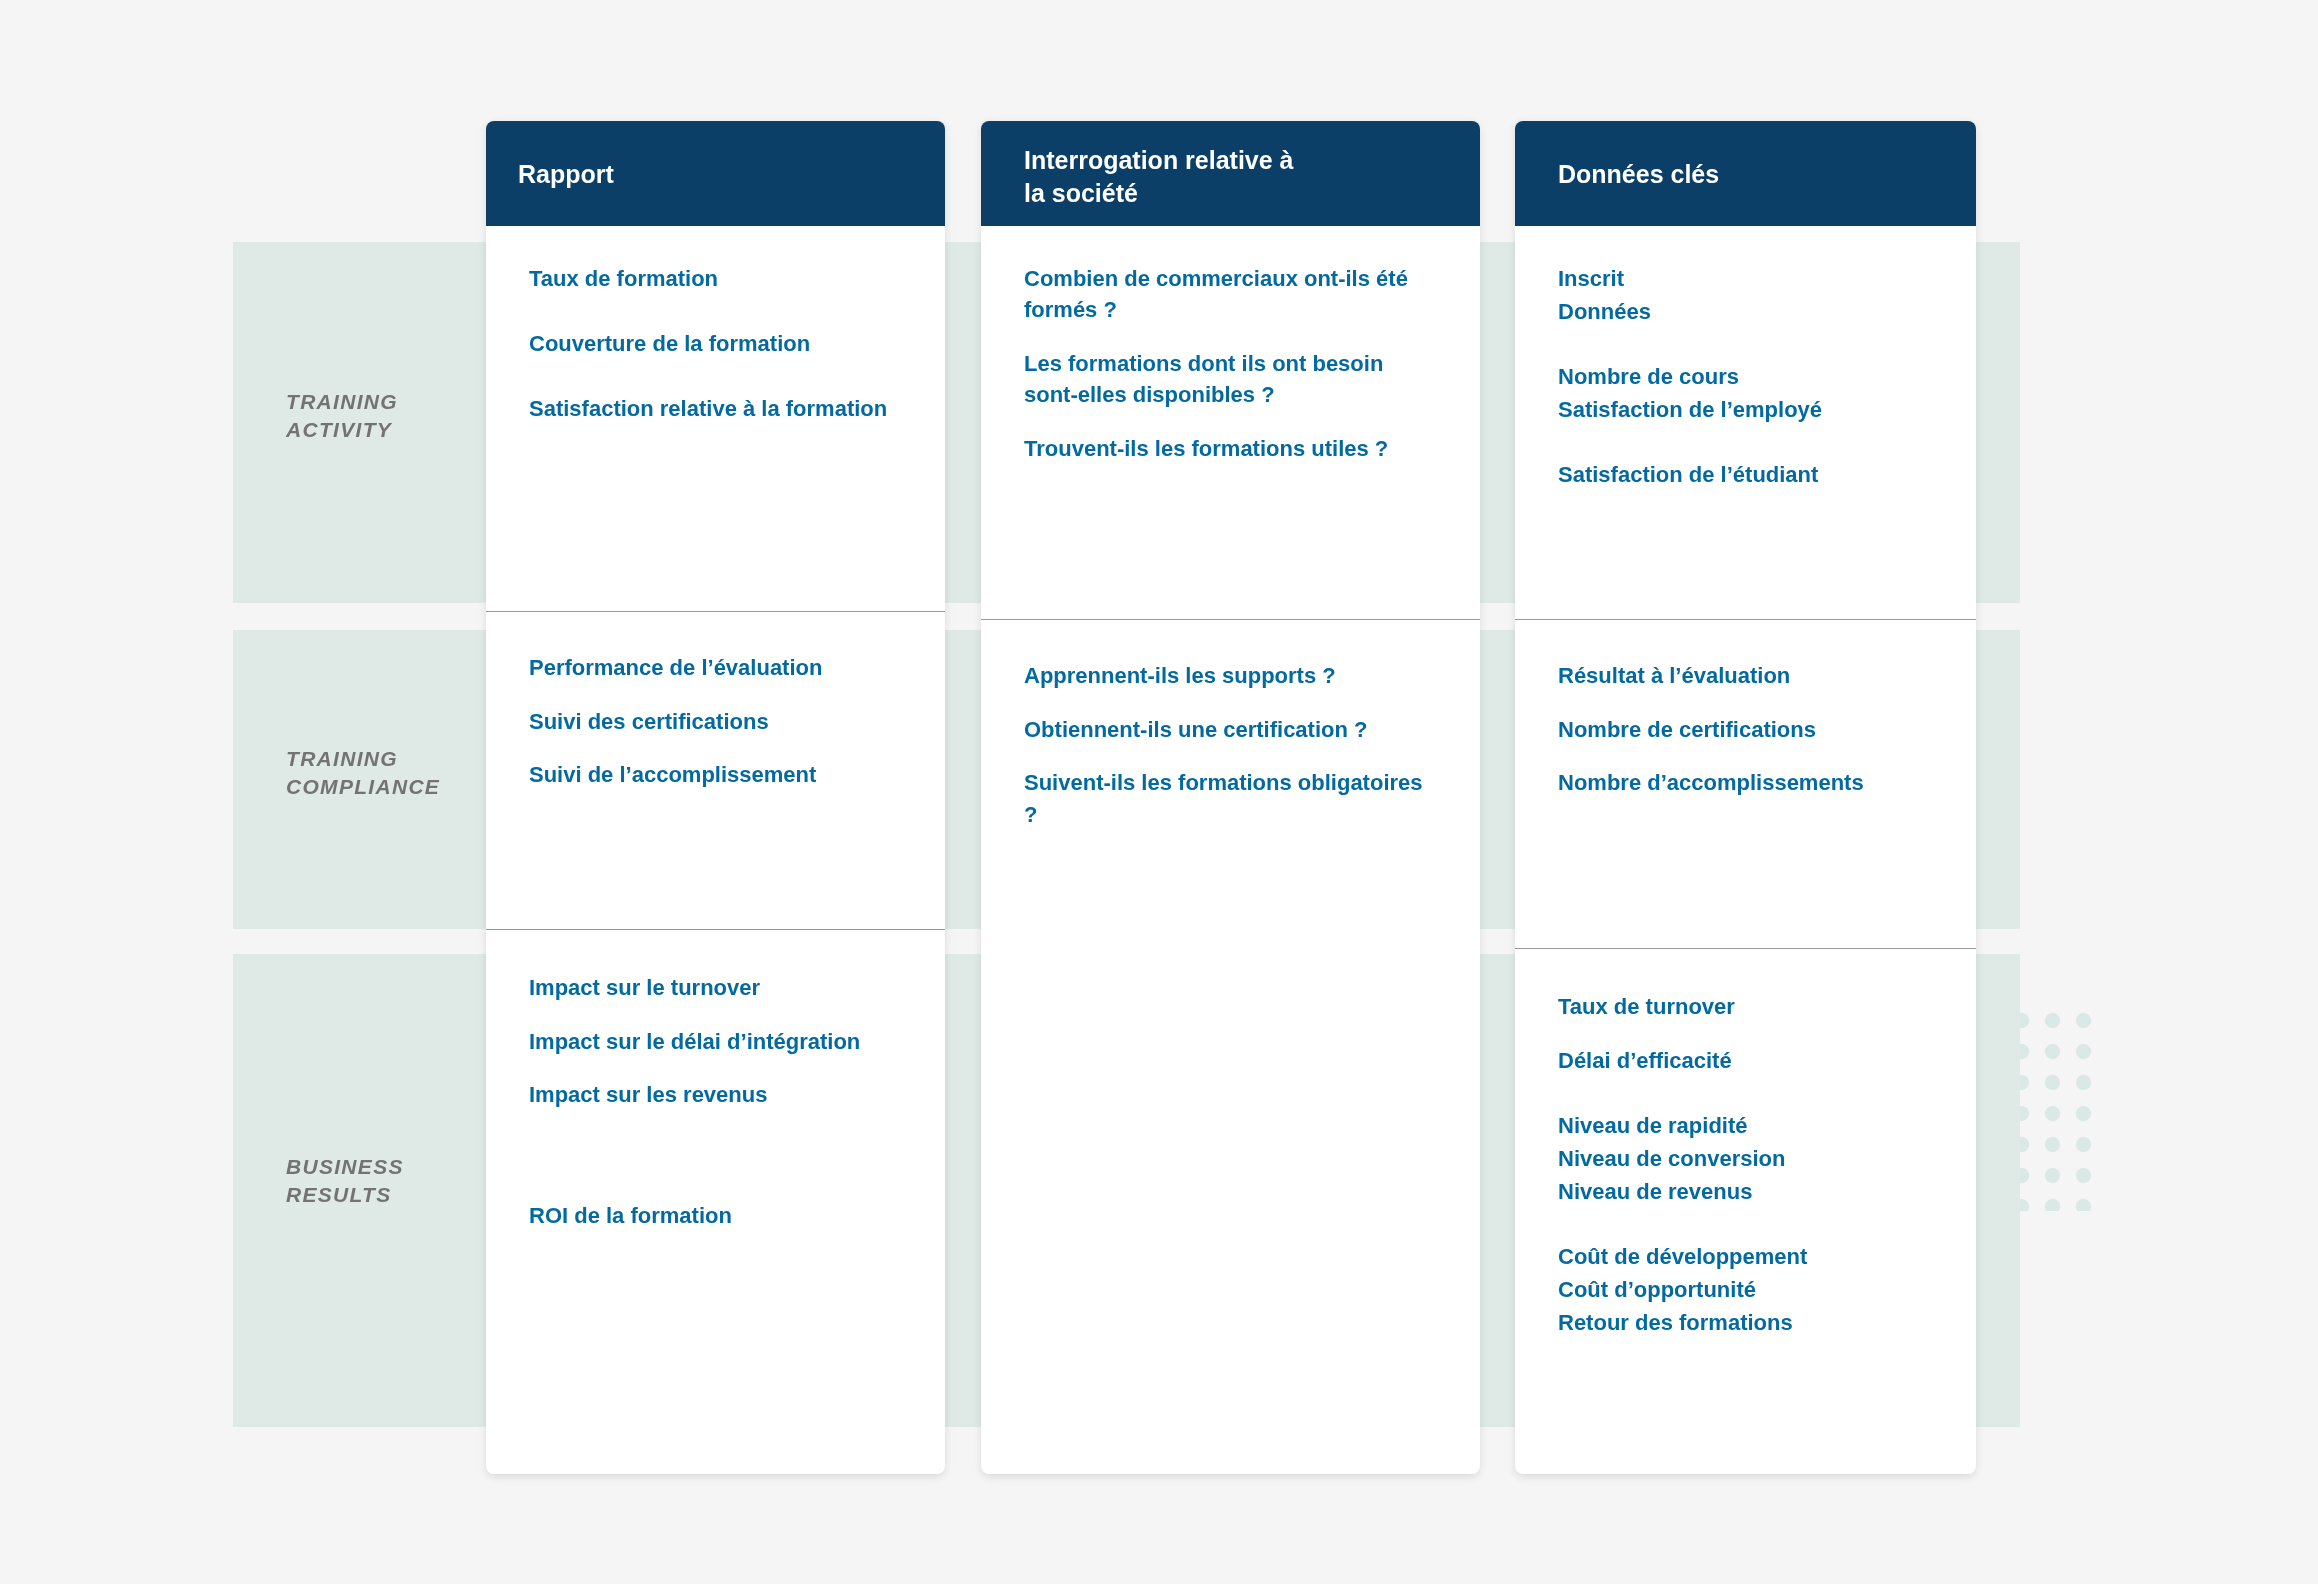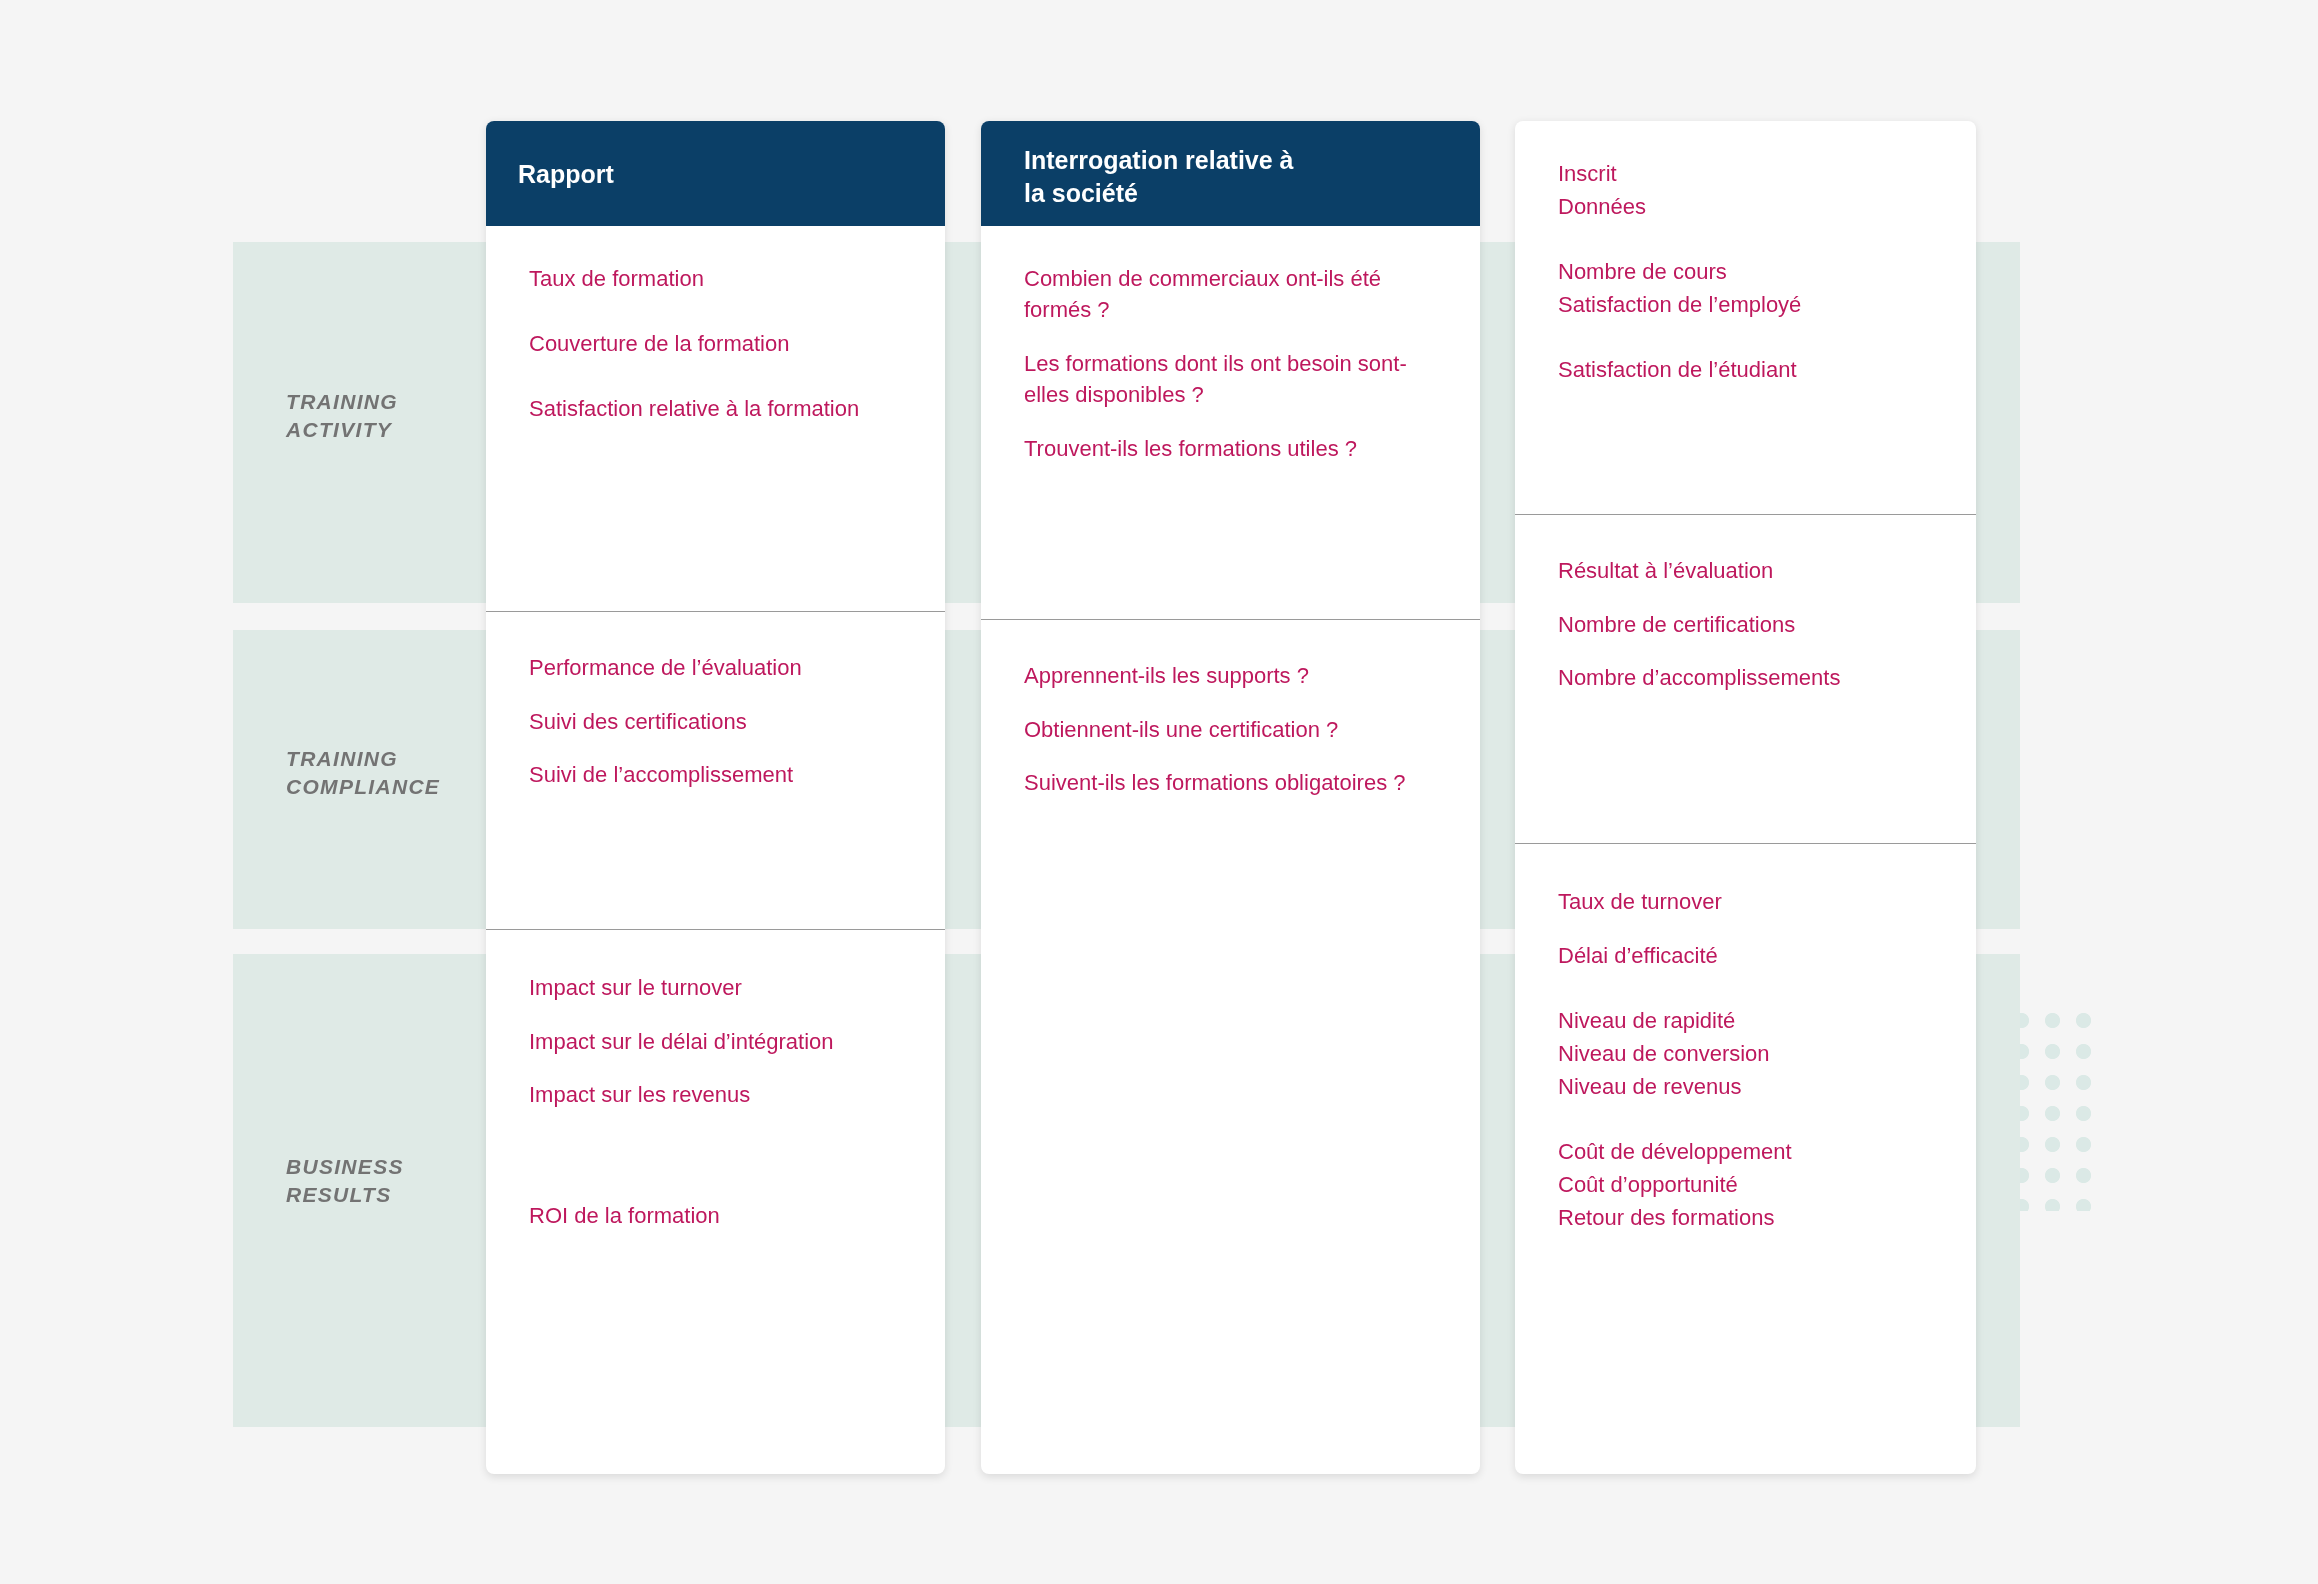--- a/index.html
+++ b/index.html
@@ -94,24 +94,24 @@
 
   .c2 .s1 { top:0px;   height:393px; }
   .c2 .s2 { top:393px; height:329px; }
   .c2 .s3 { top:722px; height:526px; }
 
   .c3 .s1 { top:0px;   height:393px; }
   .c3 .s2 { top:393px; height:329px; }
   .c3 .s3 { top:722px; height:526px; }
 
   .item {
-    color:#be185d;
+    color:#0369a1;
     font-size:22px;
     line-height:1.42;
-    font-weight:normal;
+    font-weight:bold;
   }
   .item.gap-lg { margin-top:34px; }
   .item.gap-md { margin-top:22.5px; }
   .item.gap-xl { margin-top:89px; }
   .item.tight  { margin-top:1.6px; }
   .section .item:first-child { margin-top:0; }
 
   .s1 { padding-top:37px; }
   .s2 { padding-top:40px; }
   .s3 { padding-top:42px; }
@@ -175,20 +175,23 @@
     </div>
     <div class="section s2">
       <div class="item">Apprennent-ils les supports ?</div>
       <div class="item gap-md">Obtiennent-ils une certification ?</div>
       <div class="item gap-md">Suivent-ils les formations obligatoires ?</div>
     </div>
   </div>
 </div>
 
 <div class="card c3">
+  <div class="card-head">
+    <span>Données clés</span>
+  </div>
   <div class="card-body">
     <div class="section s1 first">
       <div class="item">Inscrit</div>
       <div class="item tight">Données</div>
       <div class="item gap-lg">Nombre de cours</div>
       <div class="item tight">Satisfaction de l’employé</div>
       <div class="item gap-lg">Satisfaction de l’étudiant</div>
     </div>
     <div class="section s2">
       <div class="item">Résultat à l’évaluation</div>

